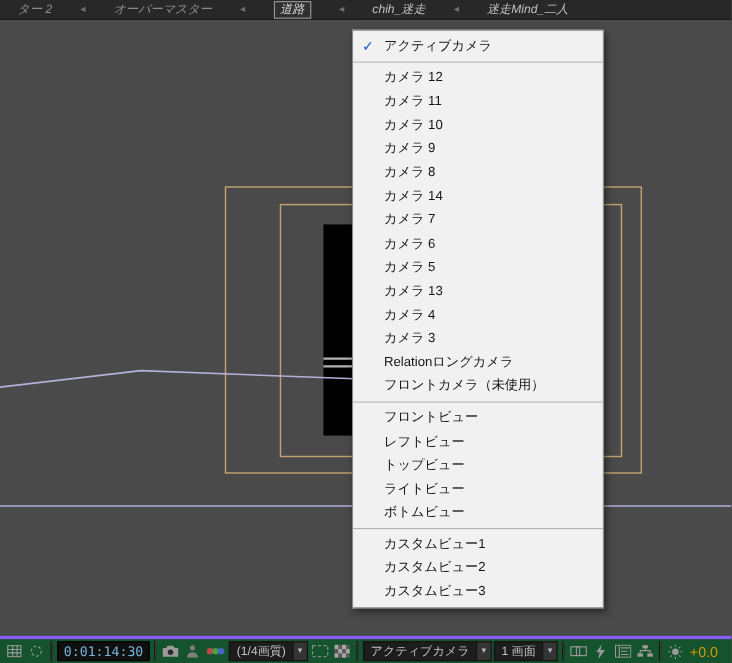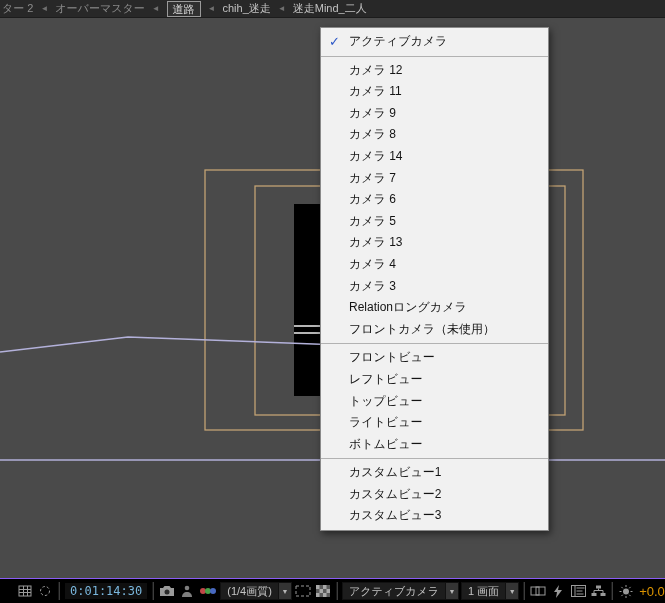--- a/index.html
+++ b/index.html
@@ -6,22 +6,22 @@
   body{
     width:665px;height:603px;position:relative;overflow:hidden;
     background:#4a4a4a;
     font-family:"Liberation Sans","DejaVu Sans",sans-serif;
     -webkit-font-smoothing:antialiased;
   }
   
   #topbar{
     position:absolute;left:0;top:0;width:100%;height:18px;
     background:#282828;border-bottom:1px solid #1c1c1c;
-    display:flex;align-items:center;gap:7px;padding-left:2px;
-    font-size:11px;white-space:nowrap;box-sizing:border-box;z-index:5;
+    display:flex;align-items:center;gap:24px;padding-left:16px;
+    font-size:11px;white-space:nowrap;box-sizing:border-box;z-index:5;font-style:italic;
   }
   .crumb{color:#8c8c8c;}
   .crumb.post{color:#c2c2c2;text-align:center;}
   .crumb-current{
     border:1px solid #9a9a9a;background:#303030;color:#dcdcdc;
     padding:0 5px;height:14px;line-height:14px;text-align:center;
   }
   .crumb-sep{color:#6f6f6f;font-size:8px;}
   
   #viewport{position:absolute;left:0;top:18px;right:0;bottom:25px;background:#4a4a4a;}
@@ -37,22 +37,22 @@
     height:21.6px;line-height:21.6px;padding-left:28px;
     white-space:nowrap;position:relative;cursor:default;
   }
   .menu-item .check{
     position:absolute;left:8px;top:0;color:#2a56c6;font-weight:bold;font-size:13px;
   }
   .menu-sep{height:1px;background:#b2b2b2;margin:3px 0;}
   
   #toolbar{
     position:absolute;left:0;bottom:0;width:100%;height:25px;
-    background:#000000;border-top:1px solid #8b5cf6;
-    display:flex;align-items:center;gap:2px;padding:0 16px;
+    background:#14532d;border-top:3px solid #8b5cf6;
+    display:flex;align-items:center;gap:2px;padding:0 4px;
     box-sizing:border-box;z-index:5;
   }
   .tb-icon{
     min-width:18px;height:18px;display:flex;align-items:center;justify-content:center;
     flex:0 0 auto;
   }
   .tb-sep{width:1px;height:18px;background:#181818;border-right:1px solid #3d3d3d;margin:0 2px;flex:0 0 auto;}
   .tb-time{
     background:#0f0f0f;border:1px solid #000;color:#79b6dc;
     font-family:"DejaVu Sans Mono","Liberation Mono",monospace;
@@ -100,20 +100,21 @@
   </svg>
 
   <div id="camera-menu">
     <div class="menu-item">
       <span class="check">✓</span>
       <span>アクティブカメラ</span>
     </div>
     <div class="menu-sep"></div>
     <div class="menu-item"><span>カメラ 12</span></div>
     <div class="menu-item"><span>カメラ 11</span></div>
+    <div class="menu-item"><span>カメラ 10</span></div>
     <div class="menu-item"><span>カメラ 9</span></div>
     <div class="menu-item"><span>カメラ 8</span></div>
     <div class="menu-item"><span>カメラ 14</span></div>
     <div class="menu-item"><span>カメラ 7</span></div>
     <div class="menu-item"><span>カメラ 6</span></div>
     <div class="menu-item"><span>カメラ 5</span></div>
     <div class="menu-item"><span>カメラ 13</span></div>
     <div class="menu-item"><span>カメラ 4</span></div>
     <div class="menu-item"><span>カメラ 3</span></div>
     <div class="menu-item"><span>Relationロングカメラ</span></div>

